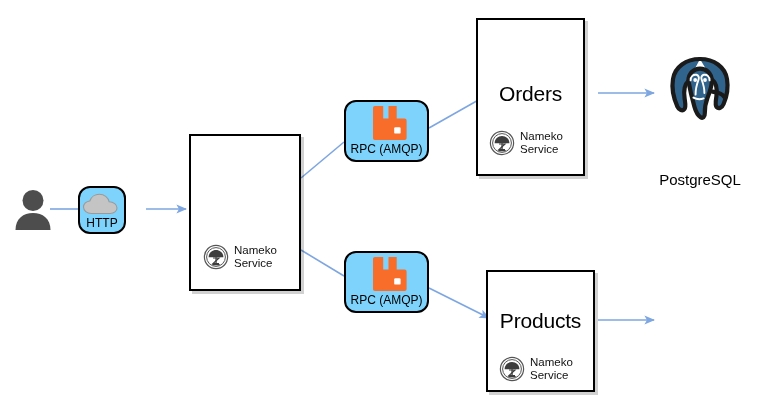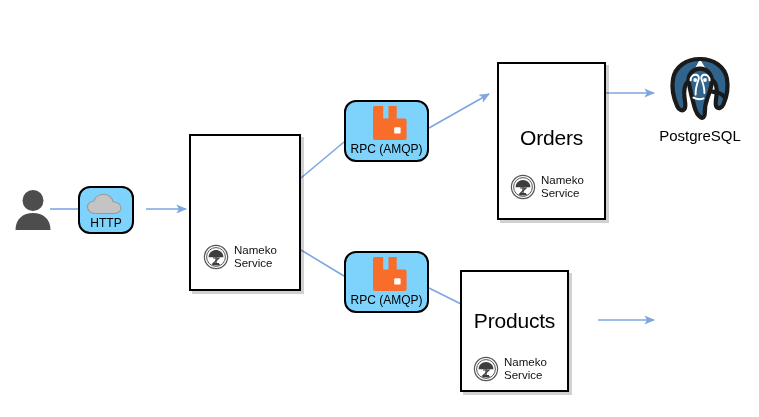--- a/index.html
+++ b/index.html
@@ -78,20 +78,21 @@
     text-align: center;
   }
 
   
   .datastore {
     position: absolute;
     z-index: 3;
     display: flex;
     flex-direction: column;
     align-items: center;
+    gap: 44px;
   }
   .datastore-label {
     font-size: 15px;
     color: #000000;
     white-space: nowrap;
     margin-top: 6px;
   }
 
   
   .actor {
@@ -129,21 +130,21 @@
     <line x1="598" y1="320" x2="654" y2="320" stroke="#7ea6e0" stroke-width="1.6" marker-end="url(#arrowhead)"></line>
   </svg>
 
   <div class="actor" style="left:14px; top:188px;">
     <svg width="38" height="42" viewBox="0 0 38 42">
       <circle cx="19" cy="12.5" r="10.5" fill="#4d4d4d"></circle>
       <path d="M1.5,42 C1.5,30.5 9.5,25 19,25 C28.5,25 36.5,30.5 36.5,42 Z" fill="#4d4d4d"></path>
     </svg>
   </div>
 
-  <div class="tile" style="left:78px; top:186px; width:56px; height:48px;">
+  <div class="tile" style="left:78px; top:186px; width:48px; height:48px;">
     <svg width="40" height="22" viewBox="0 0 40 22" style="margin-top:2px;">
       <path d="M9.5,20.5 C4.8,20.5 1.5,17.6 1.5,14.1 C1.5,10.9 4.2,8.3 7.8,8.0
                C9.0,4.0 12.9,1.2 17.4,1.2 C22.2,1.2 26.2,4.4 27.1,8.7
                C31.5,8.9 35,11.6 35,15.0 C35,18.1 32.0,20.5 28.2,20.5 Z" fill="#c4c4c4" stroke="#9a9a9a" stroke-width="1.1"></path>
     </svg>
     <div class="tile-caption" style="margin-top:1px;">HTTP</div>
   </div>
 
   <div class="service-box" style="left:189px; top:134px; width:112px; height:157px;">
     <div class="nameko-badge" style="left:12px; top:108px;">
@@ -166,21 +167,21 @@
     <svg width="40" height="34" viewBox="0 0 40 34">
       <path d="M8,0 L16.2,0 L16.2,12.6 L21.5,12.6 L21.5,0 L29.7,0
                L29.7,12.6 L37.5,12.6 C38.9,12.6 39.6,13.4 39.6,14.7
                L39.6,32.0 C39.6,33.2 38.9,34 37.5,34 L8,34
                C6.7,34 6,33.2 6,32.0 L6,2 C6,0.8 6.7,0 8,0 Z" fill="#f96d2b"></path>
       <rect x="27.2" y="21.2" width="6.4" height="6.4" rx="1.2" fill="#ffffff"></rect>
     </svg>
     <div class="tile-caption" style="margin-top:2px;">RPC (AMQP)</div>
   </div>
 
-  <div class="service-box" style="left:497px; top:18px; width:109px; height:158px;margin-top:44px;">
+  <div class="service-box" style="left:476px; top:18px; width:109px; height:158px;">
     <div class="service-title" style="top:62px;">Orders</div>
     <div class="nameko-badge" style="left:11px; top:110px;">
       <svg width="26" height="26" viewBox="0 0 26 26">
         <circle cx="13" cy="13" r="11.6" fill="none" stroke="#555555" stroke-width="1.2"></circle>
         <circle cx="13" cy="13" r="9.4" fill="none" stroke="#555555" stroke-width="1"></circle>
         <path d="M5.6,13.2 C5.6,8.9 9.0,6.0 13.0,6.0 C17.0,6.0 20.4,8.9 20.4,13.2 Z" fill="#3d3d3d"></path>
         <rect x="12.4" y="13.2" width="1.3" height="7.2" fill="#3d3d3d"></rect>
         <path d="M10.0,14.0 L16.0,14.0 L10.0,19.6 L16.0,19.6" fill="none" stroke="#3d3d3d" stroke-width="1.2"></path>
         <rect x="9.3" y="20.0" width="7.4" height="1.3" fill="#3d3d3d"></rect>
       </svg>
@@ -223,21 +224,21 @@
     <svg width="40" height="34" viewBox="0 0 40 34">
       <path d="M8,0 L16.2,0 L16.2,12.6 L21.5,12.6 L21.5,0 L29.7,0
                L29.7,12.6 L37.5,12.6 C38.9,12.6 39.6,13.4 39.6,14.7
                L39.6,32.0 C39.6,33.2 38.9,34 37.5,34 L8,34
                C6.7,34 6,33.2 6,32.0 L6,2 C6,0.8 6.7,0 8,0 Z" fill="#f96d2b"></path>
       <rect x="27.2" y="21.2" width="6.4" height="6.4" rx="1.2" fill="#ffffff"></rect>
     </svg>
     <div class="tile-caption" style="margin-top:2px;">RPC (AMQP)</div>
   </div>
 
-  <div class="service-box" style="left:460px; top:270px; width:109px; height:122px;">
+  <div class="service-box" style="left:486px; top:270px; width:109px; height:122px;">
     <div class="service-title" style="top:37px;">Products</div>
     <div class="nameko-badge" style="left:11px; top:84px;">
       <svg width="26" height="26" viewBox="0 0 26 26">
         <circle cx="13" cy="13" r="11.6" fill="none" stroke="#555555" stroke-width="1.2"></circle>
         <circle cx="13" cy="13" r="9.4" fill="none" stroke="#555555" stroke-width="1"></circle>
         <path d="M5.6,13.2 C5.6,8.9 9.0,6.0 13.0,6.0 C17.0,6.0 20.4,8.9 20.4,13.2 Z" fill="#3d3d3d"></path>
         <rect x="12.4" y="13.2" width="1.3" height="7.2" fill="#3d3d3d"></rect>
         <path d="M10.0,14.0 L16.0,14.0 L10.0,19.6 L16.0,19.6" fill="none" stroke="#3d3d3d" stroke-width="1.2"></path>
         <rect x="9.3" y="20.0" width="7.4" height="1.3" fill="#3d3d3d"></rect>
       </svg>

